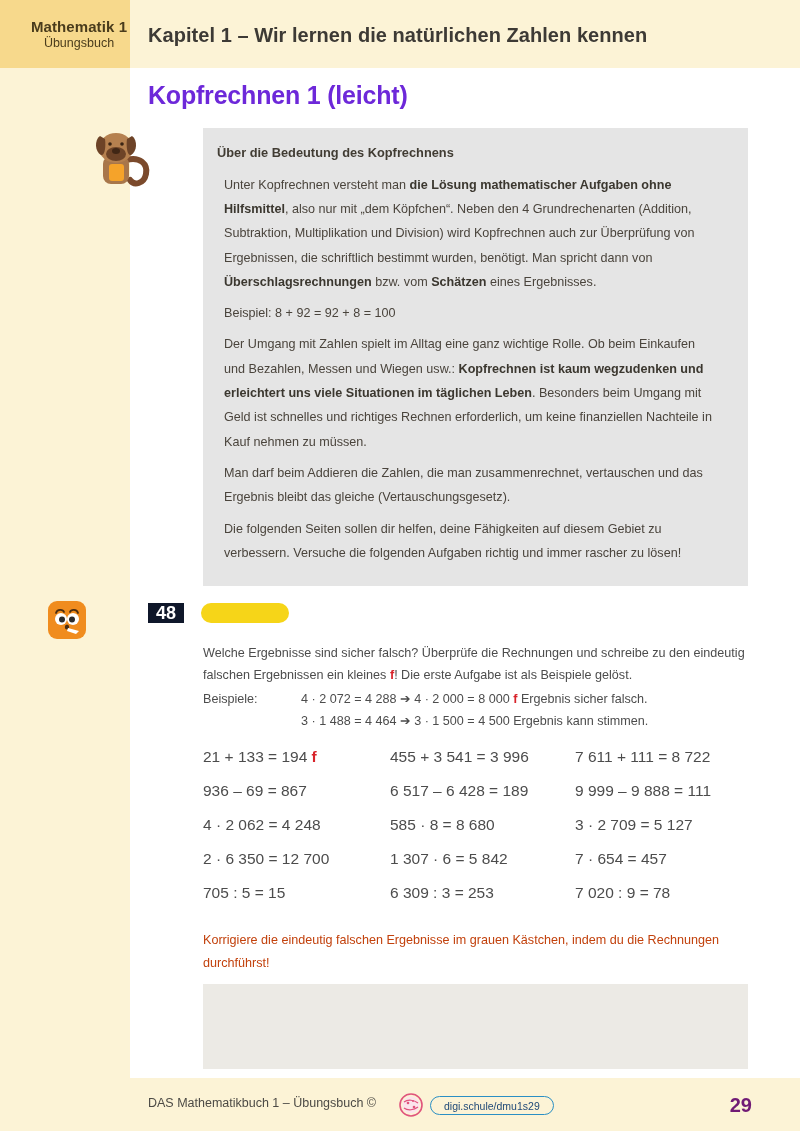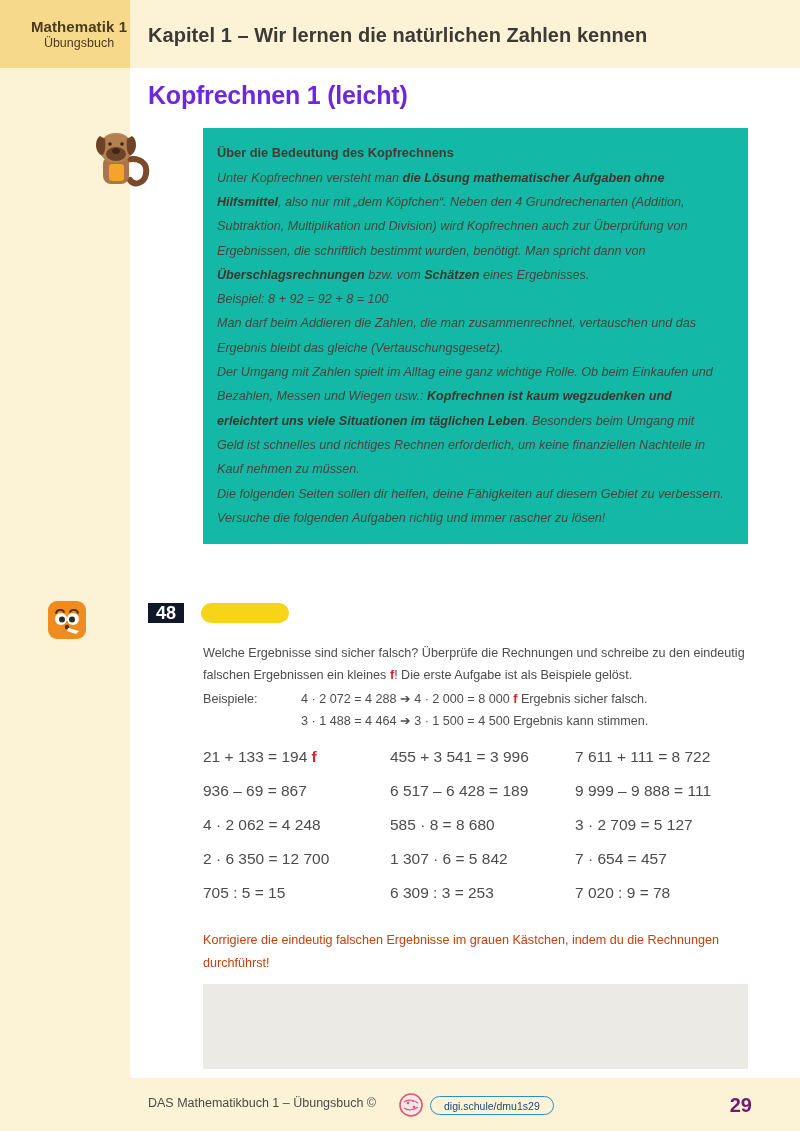--- a/index.html
+++ b/index.html
@@ -44,29 +44,29 @@
     position: absolute; left: 148px; top: 81px;
     font-size: 25px; font-weight: bold; color: #6d28d9; letter-spacing: -.2px;
   }
 
   
   .dog { position: absolute; left: 88px; top: 126px; width: 70px; height: 66px; }
 
   
   .info-box {
     position: absolute; left: 203px; top: 128px; width: 545px;
-    background: #14b8a6;
+    background: #e5e5e5;
     padding: 13px 24px 14px 14px;
     font-size: 12.6px; color: #4a443c; line-height: 1.93;
   }
   .info-box .ib-title {
     font-weight: bold; color: #413c33; font-size: 12.8px; display: block;
   }
   .info-box b { font-weight: bold; color: #3b372f; }
-  .info-box p { margin: 0; font-style: italic; }
+  .info-box p { margin: 7px; }
 
   
   .face-icon {
     position: absolute; left: 48px; top: 601px;
     width: 38px; height: 38px; border-radius: 9px;
     background: #f08c1e;
   }
 
   
   .ex-num {
@@ -160,22 +160,22 @@
     <ellipse cx="28" cy="28" rx="10" ry="7" fill="#6d4327"></ellipse>
     <ellipse cx="28" cy="25" rx="4" ry="3" fill="#402615"></ellipse>
     <circle cx="22" cy="18" r="1.8" fill="#3a2414"></circle>
     <circle cx="34" cy="18" r="1.8" fill="#3a2414"></circle>
   </svg>
 
   <div class="info-box">
     <span class="ib-title">Über die Bedeutung des Kopfrechnens</span>
     <p><span>Unter Kopfrechnen versteht man </span><b>die Lösung mathematischer Aufgaben ohne Hilfsmittel</b><span>, also nur mit „dem Köpfchen“. Neben den 4 Grundrechenarten (Addition, Subtraktion, Multiplikation und Division) wird Kopfrechnen auch zur Überprüfung von Ergebnissen, die schriftlich bestimmt wurden, benötigt. Man spricht dann von </span><b>Überschlagsrechnungen</b><span> bzw. vom </span><b>Schätzen</b><span> eines Ergebnisses.</span></p>
     <p>Beispiel: 8 + 92 = 92 + 8 = 100</p>
+    <p><span>Der Umgang mit Zahlen spielt im Alltag eine ganz wichtige Rolle. Ob beim Einkaufen und Bezahlen, Messen und Wiegen usw.: </span><b>Kopfrechnen ist kaum wegzudenken und erleichtert uns viele Situationen im täglichen Leben</b><span>. Besonders beim Umgang mit Geld ist schnelles und richtiges Rechnen erforderlich, um keine finanziellen Nachteile in Kauf nehmen zu müssen.</span></p>
     <p>Man darf beim Addieren die Zahlen, die man zusammenrechnet, vertauschen und das Ergebnis bleibt das gleiche (Vertauschungsgesetz).</p>
-    <p><span>Der Umgang mit Zahlen spielt im Alltag eine ganz wichtige Rolle. Ob beim Einkaufen und Bezahlen, Messen und Wiegen usw.: </span><b>Kopfrechnen ist kaum wegzudenken und erleichtert uns viele Situationen im täglichen Leben</b><span>. Besonders beim Umgang mit Geld ist schnelles und richtiges Rechnen erforderlich, um keine finanziellen Nachteile in Kauf nehmen zu müssen.</span></p>
     <p>Die folgenden Seiten sollen dir helfen, deine Fähigkeiten auf diesem Gebiet zu verbessern. Versuche die folgenden Aufgaben richtig und immer rascher zu lösen!</p>
   </div>
 
   <div class="face-icon">
     <svg viewBox="0 0 38 38" width="38" height="38">
       <path d="M8 12 C9 8 15 8 16 11" fill="none" stroke="#4a2d10" stroke-width="1.8" stroke-linecap="round"></path>
       <path d="M22 11 C23 8 29 8 30 12" fill="none" stroke="#4a2d10" stroke-width="1.8" stroke-linecap="round"></path>
       <circle cx="13" cy="18" r="6" fill="#ffffff"></circle>
       <circle cx="25" cy="18" r="6" fill="#ffffff"></circle>
       <circle cx="14" cy="18.5" r="3" fill="#2c2c2c"></circle>

